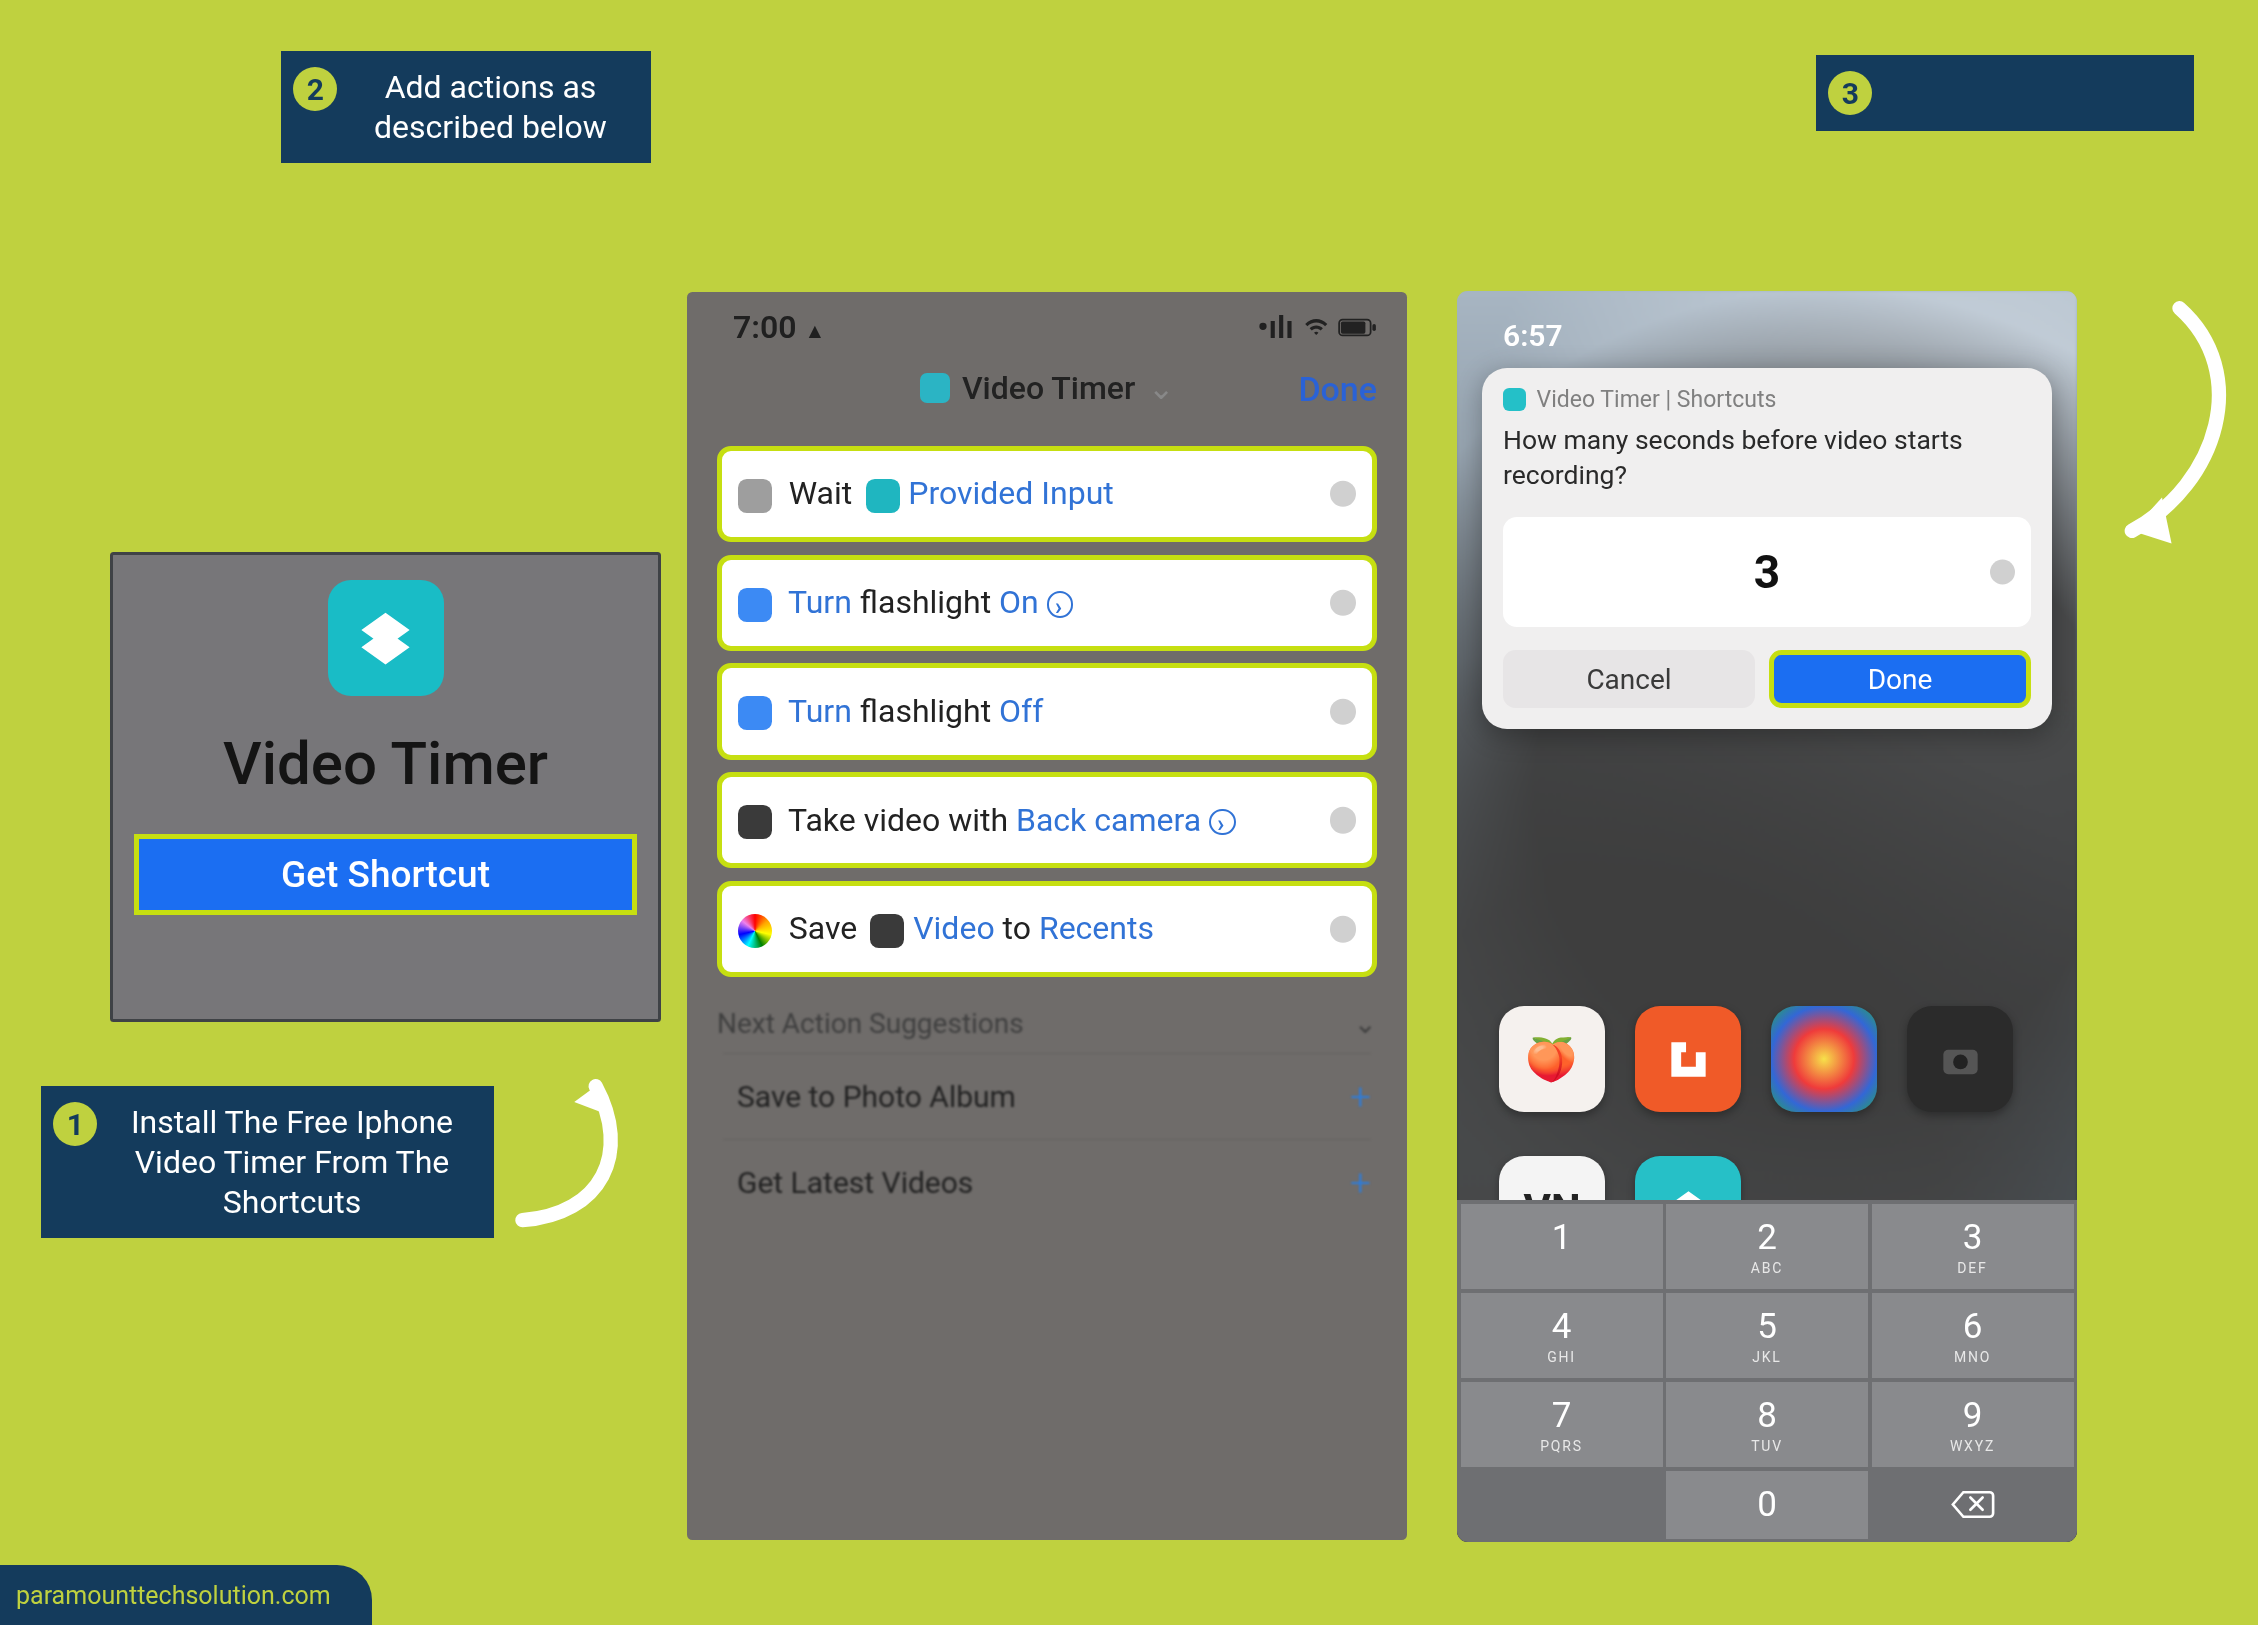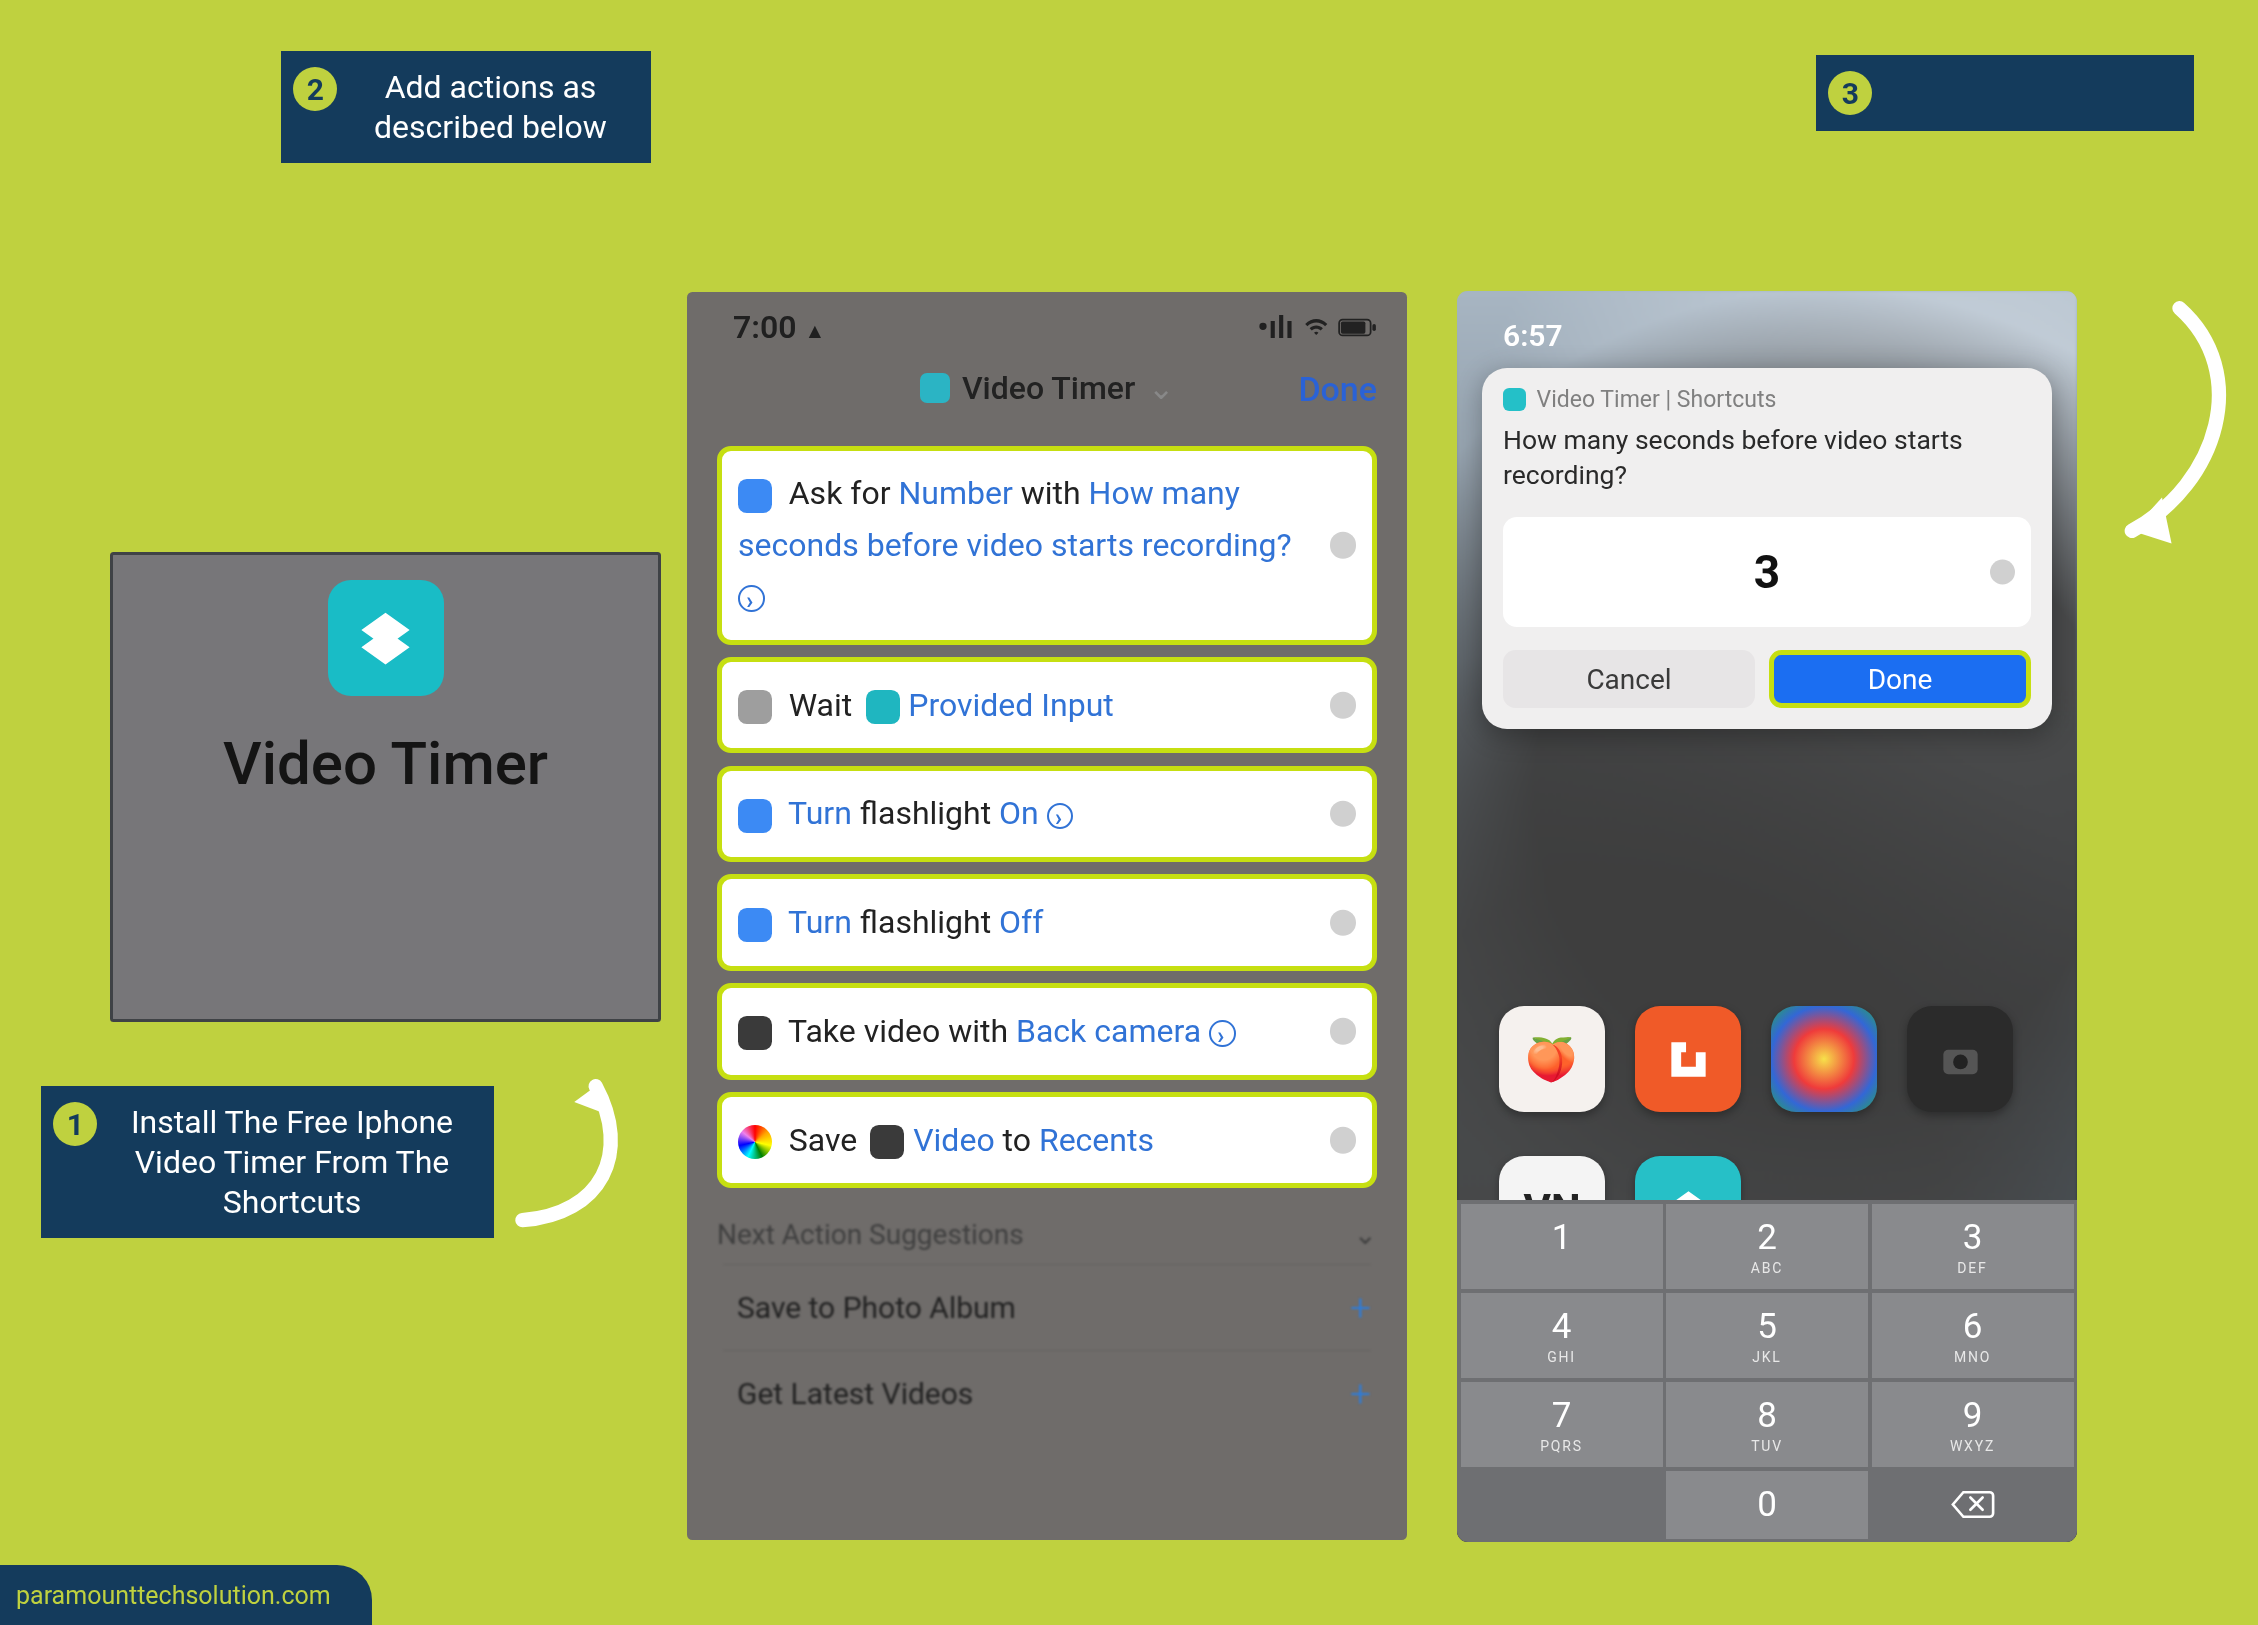--- a/index.html
+++ b/index.html
@@ -266,20 +266,21 @@
   <path d="M40 290 L78 248 L90 306 Z" fill="#fff"></path>
 </svg>
 
 <div id="panelA">
   <div class="app-icon">
     <svg viewBox="0 0 40 40">
         <path d="M6 15 L20 5 L34 15 L20 25 Z M6 25 L20 15 L34 25 L20 35 Z" fill="#fff"></path>
       </svg>
   </div>
   <div class="title">Video Timer</div>
+  <div class="get-btn">Get Shortcut</div>
 </div>
 
 <div id="panelB">
   <div class="status-row">
     <span><span>7:00</span> <span style="font-size:21px;">▲</span></span>
     <span class="sb-icons">
       <span>•ılı</span>
       <svg width="26.5" height="26.5" viewBox="0 0 24 24">
           <path d="M2 9c6-6 14-6 20 0l-2 2c-4.5-4.5-11.5-4.5-16 0zM6 13c3.3-3.3 8.7-3.3 12 0l-2 2c-2.2-2.2-5.8-2.2-8 0zM10 17c1.1-1.1 2.9-1.1 4 0l-2 2z" fill="#222"></path>
         </svg>
@@ -292,29 +293,20 @@
   </div>
   <div class="header-row">
     <span class="header-center">
       <span class="sq"></span>
       <span>Video Timer</span>
       <span style="color:#888;">⌄</span>
     </span>
     <span class="done-link">Done</span>
   </div>
 
-  <div class="action-card">
-    <span class="ico blue"></span>
-    <span>Ask for</span>
-    <span class="tok-link">Number</span>
-    <span>with</span>
-    <span class="tok-link">How many seconds before video starts recording?</span>
-    <span class="circ"></span>
-    <span class="x"></span>
-  </div>
 
   <div class="action-card">
     <span class="ico gray"></span>
     <span>Wait</span>
     <span class="ico teal" style="margin-left:5.3px;"></span><span class="tok-link">Provided Input</span>
     <span class="x"></span>
   </div>
 
   <div class="action-card">
     <span class="ico blue"></span>

